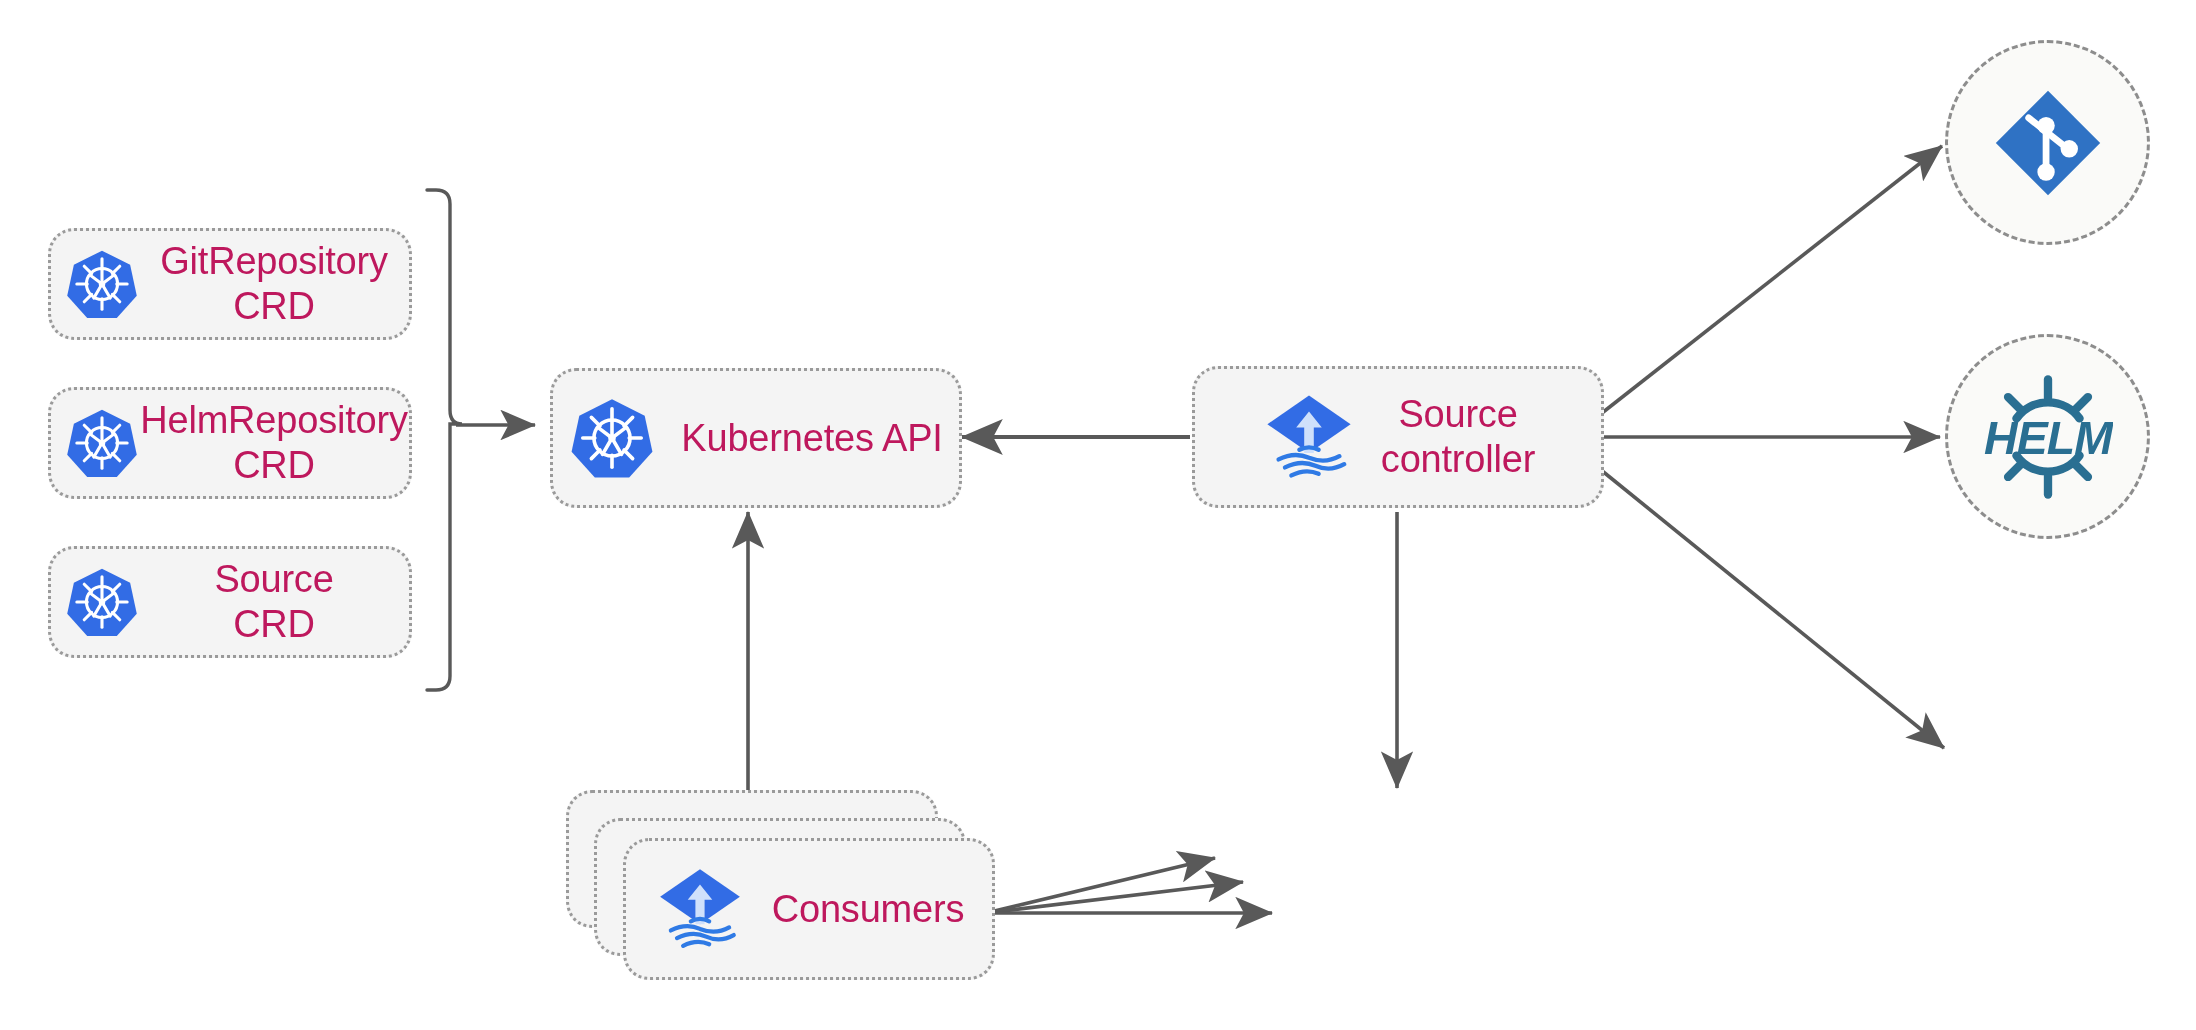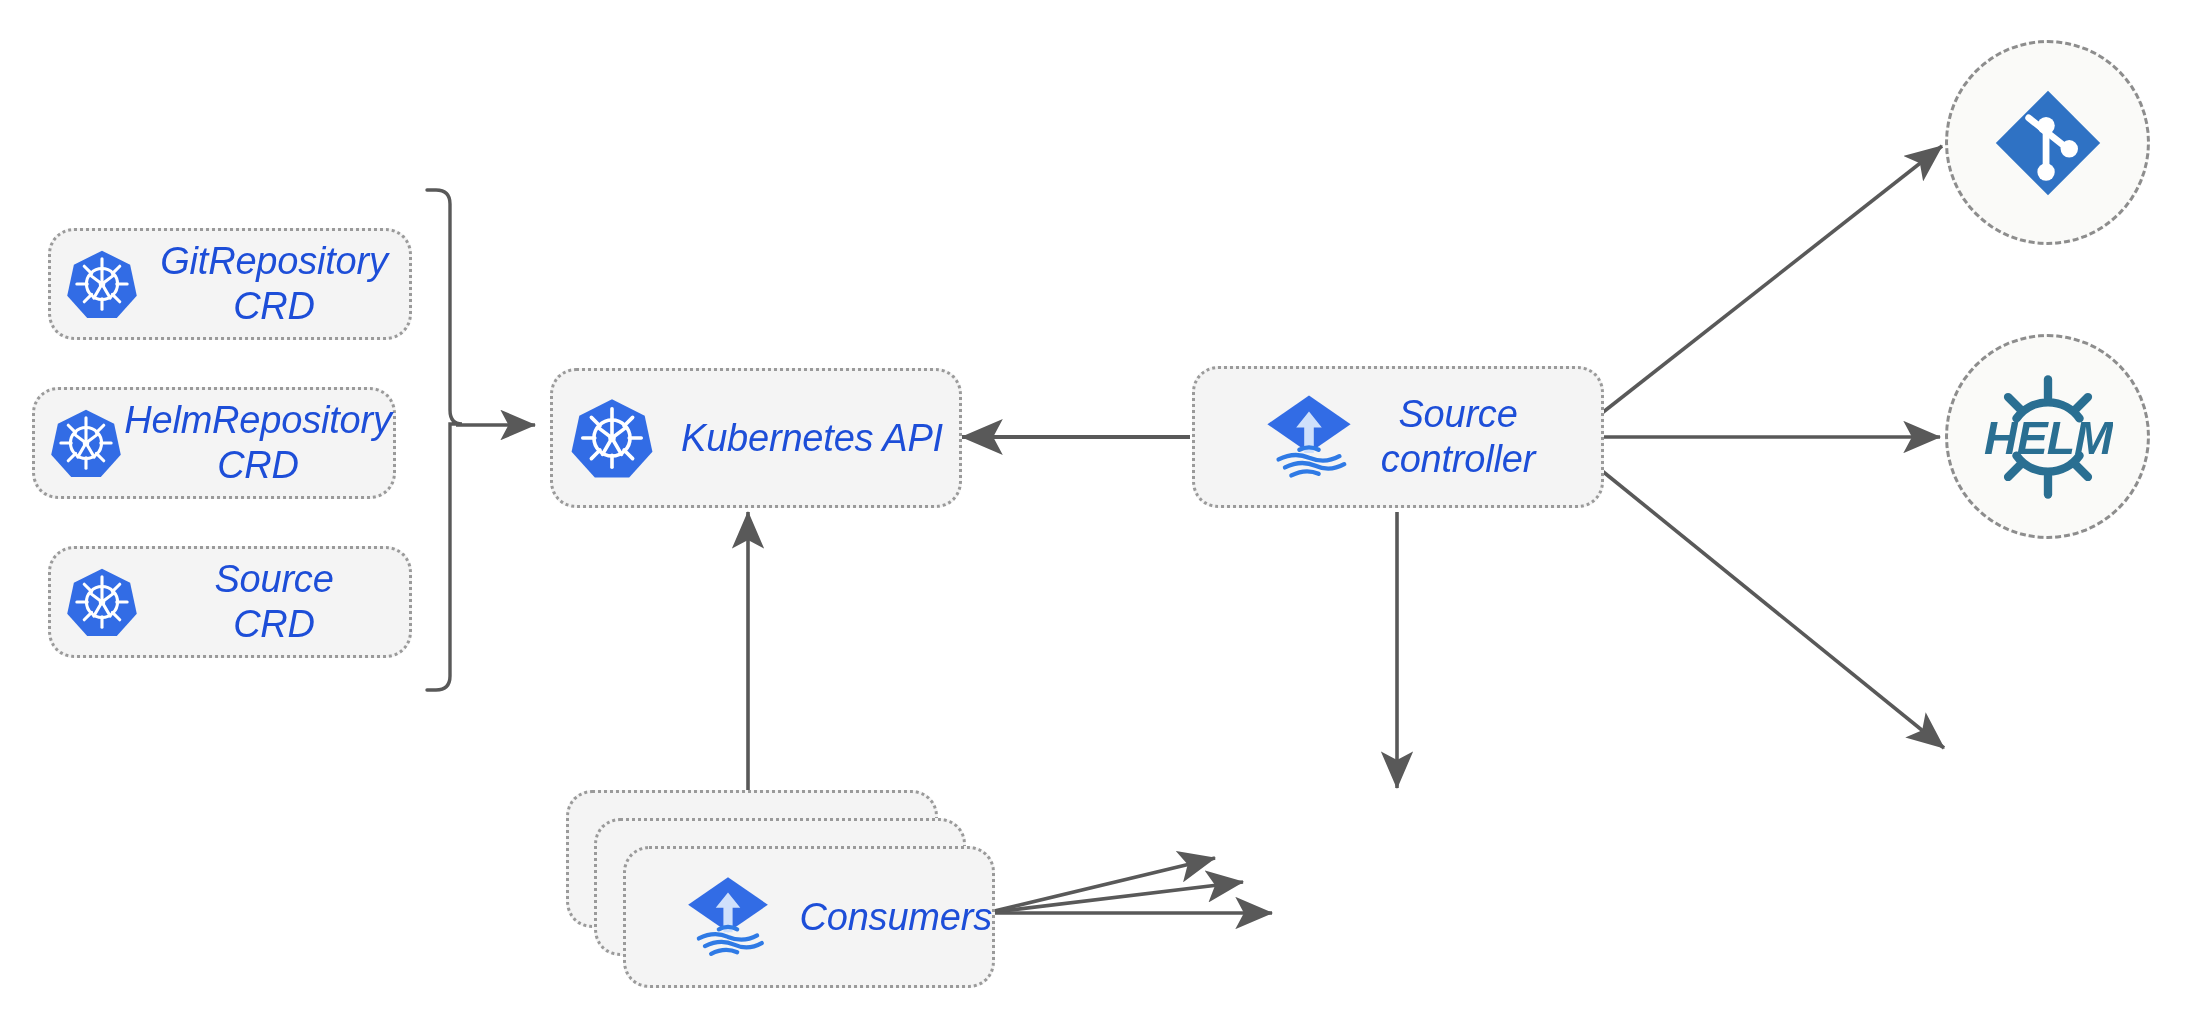--- a/index.html
+++ b/index.html
@@ -39,27 +39,26 @@
     position: absolute;
     box-sizing: border-box;
     background: #f4f4f4;
     border: 3px dotted #9a9a9a;
     border-radius: 26px;
   }
   .crd-card {
     padding-left: 14px;
   }
   .node-label {
-    color: #1d4ed8;
+    color: #be185d;
     font-size: 38px;
     line-height: 1.18;
     text-align: center;
     white-space: pre-line;
     letter-spacing: -0.2px;
-    font-style: italic;
   }
   .crd-label {
     flex: 1 1 auto;
     text-align: center;
   }
   .icon-box {
     flex: 0 0 auto;
     display: flex;
     align-items: center;
     justify-content: center;
@@ -147,21 +146,21 @@
           <line x1="50" y1="50" x2="61" y2="69"></line>
           <line x1="50" y1="50" x2="39" y2="69"></line>
           <line x1="50" y1="50" x2="34" y2="38"></line>
         </g>
       </svg>
     </span>
     <span class="node-label crd-label">GitRepository
 CRD</span>
   </div>
 
-  <div class="node-card crd-card" style="left:32px; top:387px; width:364px; height:112px;justify-content:space-between;">
+  <div class="node-card crd-card" style="left:48px; top:387px; width:364px; height:112px;justify-content:space-between;">
     <span class="icon-box">
       <svg width="74" height="74" viewBox="0 0 100 100" xmlns="http://www.w3.org/2000/svg">
         <path d="M50 5 L88 24 L97 66 L70 96 L30 96 L3 66 L12 24 Z" fill="#326ce5"></path>
         <g stroke="#ffffff" stroke-width="4.2" fill="none" stroke-linecap="round">
           <circle cx="50" cy="50" r="21"></circle>
           <circle cx="50" cy="50" r="4.4" fill="#ffffff" stroke="none"></circle>
           <line x1="50" y1="16" x2="50" y2="30"></line>
           <line x1="50" y1="70" x2="50" y2="84"></line>
           <line x1="16" y1="50" x2="30" y2="50"></line>
           <line x1="70" y1="50" x2="84" y2="50"></line>
@@ -247,21 +246,21 @@
         </g>
       </svg>
     </span>
     <span class="node-label">Source
 controller</span>
   </div>
 
   <div class="stack-wrap" style="left:566px; top:790px; width:430px; height:200px;">
     <div class="card-ghost" style="left:0px; top:0px; width:372px; height:138px;"></div>
     <div class="card-ghost" style="left:28px; top:28px; width:372px; height:138px;"></div>
-    <div class="node-card" style="left:57px; top:56px; width:372px; height:142px; gap:26px;justify-content:flex-end;">
+    <div class="node-card" style="left:57px; top:48px; width:372px; height:142px; gap:26px;">
       <span class="icon-box">
         <svg width="92" height="92" viewBox="0 0 120 120" xmlns="http://www.w3.org/2000/svg">
           <path d="M60 8 L112 44 L60 80 L8 44 Z" fill="#326ce5"></path>
           <path d="M60 28 L76 48 L66 48 L66 80 L54 80 L54 48 L44 48 Z" fill="#cfe0fb"></path>
           <g stroke="#2f7ae5" stroke-width="5.5" fill="none" stroke-linecap="round">
             <path d="M22 88 Q42 78 60 86 Q80 94 98 84"></path>
             <path d="M30 98 Q50 88 68 96 Q86 104 104 94"></path>
             <path d="M38 108 Q56 99 72 106"></path>
             <path d="M48 76 Q60 70 72 76"></path>
           </g>

